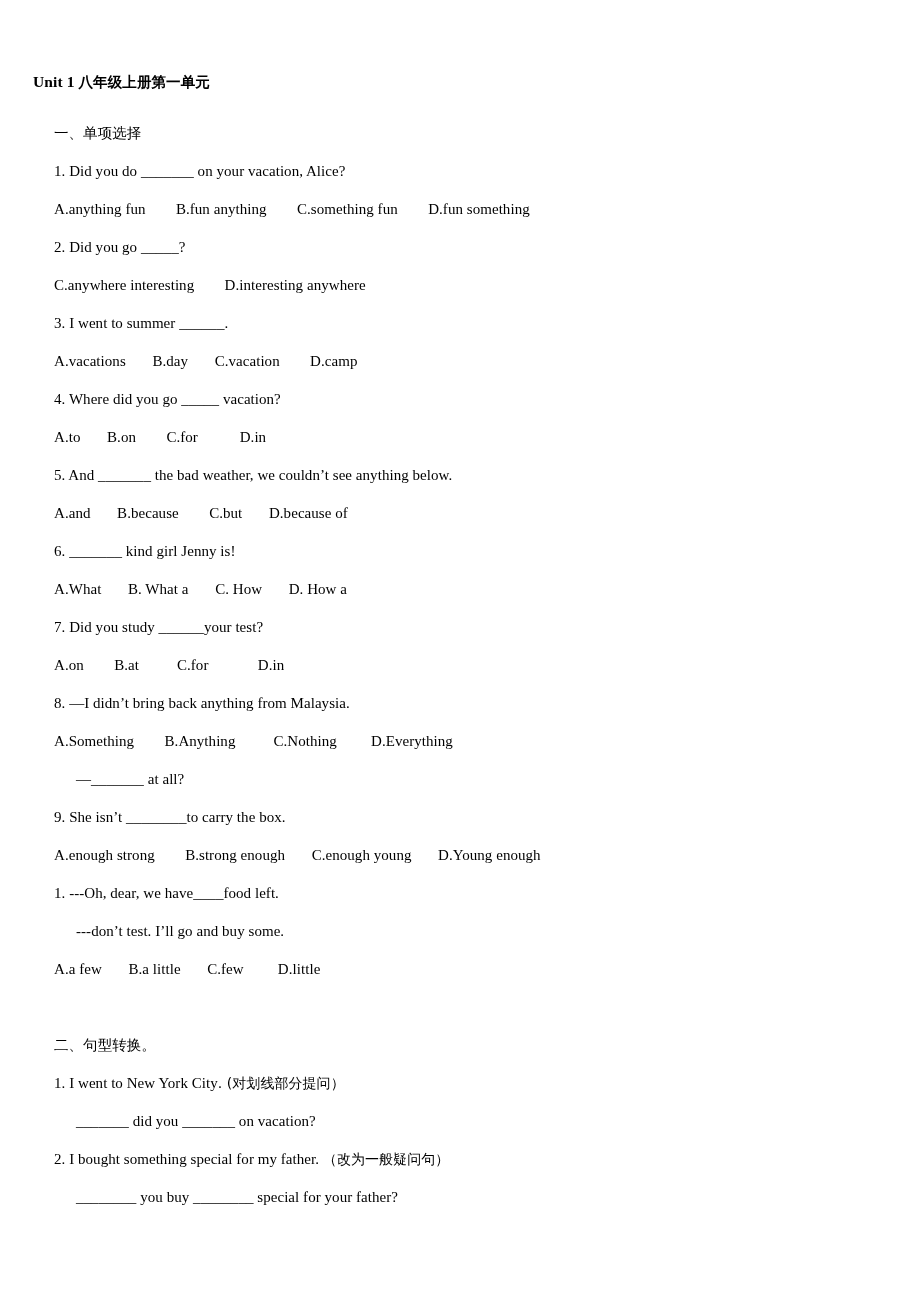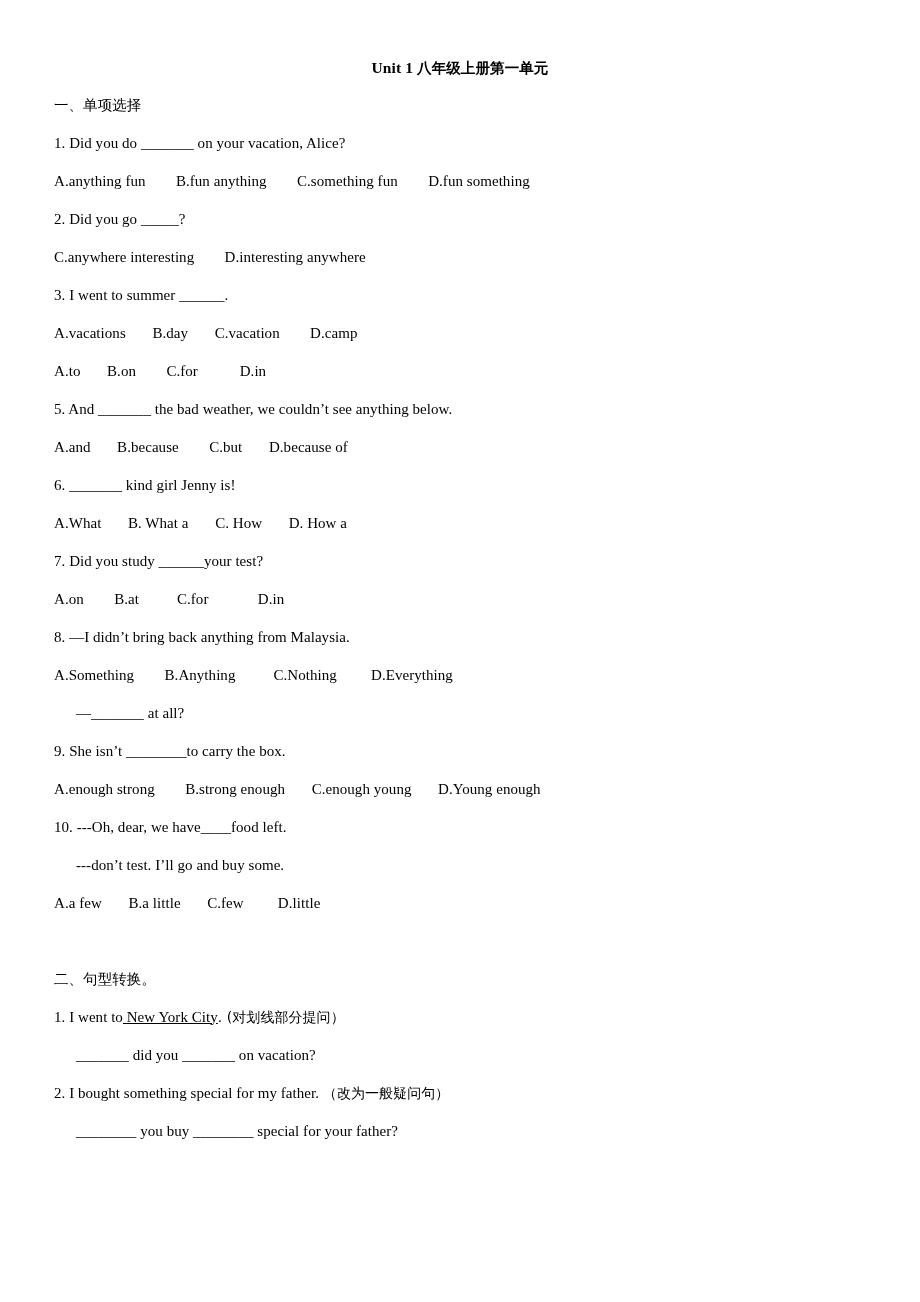--- a/index.html
+++ b/index.html
@@ -16,27 +16,28 @@
   }
   .page {
     position: relative;
     width: 920px;
     height: 1302px;
     box-sizing: border-box;
     padding: 0;
     overflow: hidden;
   }
   .doc-title {
-    text-align: center;
+    text-align: left;
     font-weight: bold;
     font-size: 15.5px;
     line-height: 1;
-    margin: 0;
+    margin: 14px;
     padding-top: 60px;
     letter-spacing: 0.1px;
+    padding-left: 19px;
   }
   .body-col {
     padding-left: 54px;
     padding-top: 22px;
   }
   .line {
     font-size: 15px;
     line-height: 1;
     margin: 0 0 0 0;
     padding: 0;
@@ -47,21 +48,20 @@
   .line.section-head {
     font-size: 14.5px;
   }
   .line.indent {
     padding-left: 22px;
   }
   .line.blank {
     height: 38px;
   }
   .u {
-    text-decoration: underline;
   }
   .cn {
     font-family: "DejaVu Sans", "Liberation Sans", sans-serif;
     font-size: 14px;
   }
   .title-cn {
     font-family: "DejaVu Sans", "Liberation Sans", sans-serif;
     font-size: 14.5px;
     font-weight: bold;
   }
@@ -79,39 +79,40 @@
 
     <div class="line">1. Did you do _______ on your vacation, Alice?</div>
     <div class="line">A.anything fun        B.fun anything        C.something fun        D.fun something</div>
 
     <div class="line">2. Did you go _____?</div>
     <div class="line">C.anywhere interesting        D.interesting anywhere</div>
 
     <div class="line">3. I went to summer ______.</div>
     <div class="line">A.vacations       B.day       C.vacation        D.camp</div>
 
+    <div class="line">4. Where did you go _____ vacation?</div>
     <div class="line">A.to       B.on        C.for           D.in</div>
 
     <div class="line">5. And _______ the bad weather, we couldn’t see anything below.</div>
     <div class="line">A.and       B.because        C.but       D.because of</div>
 
     <div class="line">6. _______ kind girl Jenny is!</div>
     <div class="line">A.What       B. What a       C. How       D. How a</div>
 
     <div class="line">7. Did you study ______your test?</div>
     <div class="line">A.on        B.at          C.for             D.in</div>
 
     <div class="line">8. —I didn’t bring back anything from Malaysia.</div>
     <div class="line">A.Something        B.Anything          C.Nothing         D.Everything</div>
     <div class="line indent">—_______ at all?</div>
 
     <div class="line">9. She isn’t ________to carry the box.</div>
     <div class="line">A.enough strong        B.strong enough       C.enough young       D.Young enough</div>
 
-    <div class="line">10. ---Oh, dear, we have____food left.</div>
+    <div class="line">1. ---Oh, dear, we have____food left.</div>
     <div class="line indent">---don’t test. I’ll go and buy some.</div>
     <div class="line">A.a few       B.a little       C.few         D.little</div>
 
     <div class="line blank"></div>
 
     <div class="line section-head cn">二、句型转换。</div>
 
     <div class="line"><span>1. I went to</span><span class="u"> New York City</span><span class="cn">. (对划线部分提问）</span></div>
     <div class="line indent">_______ did you _______ on vacation?</div>
 

